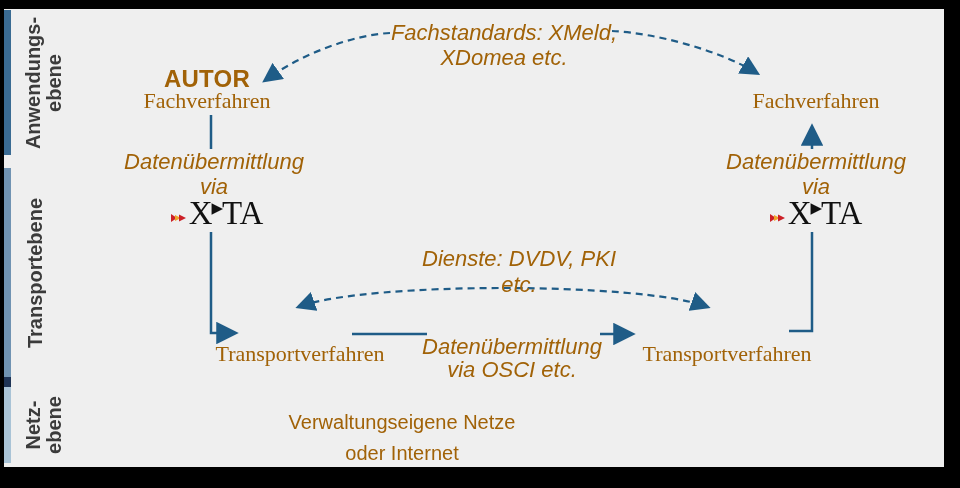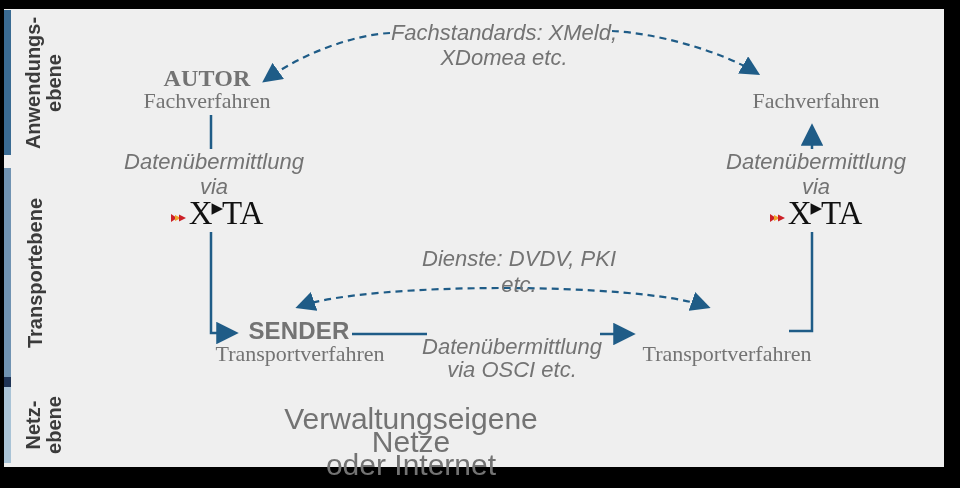--- a/index.html
+++ b/index.html
@@ -9,21 +9,21 @@
   }
   #canvas{position:absolute;left:4px;top:9px;width:940px;height:458px;background:#efefef;}
   .bar{position:absolute;left:4px;width:7px;}
   .vlabel{position:absolute;}
   .vlabel>span{
     position:absolute;top:50%;left:50%;
     transform:translate(-50%,-50%) rotate(-90deg);
     white-space:pre-line;text-align:center;
     font-weight:700;color:#3b3b3b;font-size:20px;line-height:1.05;
   }
-  .txt{position:absolute;color:#737373;text-align:center;white-space:pre-line;}
+  .txt{position:absolute;color:#a16207;text-align:center;white-space:pre-line;}
   .node-title{font-weight:700;font-size:24px;line-height:23px;letter-spacing:.2px;}
   .node-sub{font-size:22px;line-height:22px;font-family:Liberation Serif, serif;}
   .lbl-italic{font-style:italic;font-size:22px;line-height:25px;}
   .cover{background:#efefef;}
   .xta{
     font-family:"Liberation Serif","DejaVu Serif",serif;
     font-size:33px;line-height:36px;color:#111;font-style:normal;
     display:flex;align-items:center;justify-content:center;gap:0;
   }
   .xta .tri-sep{font-size:15px;color:#111;margin:0 -1px;position:relative;top:-5px;}
@@ -66,21 +66,21 @@
     <path d="M301,306 C370,282 636,282 705,306" fill="none" stroke="#1f5c87" stroke-width="2.2" stroke-dasharray="7 5" marker-start="url(#arr)" marker-end="url(#arr)"></path>
 
     <path d="M211,115 V333 H232" fill="none" stroke="#1f5c87" stroke-width="2.5" marker-end="url(#arr)"></path>
 
     <path d="M352,334 H427" fill="none" stroke="#1f5c87" stroke-width="2.5"></path>
     <path d="M600,334 H629" fill="none" stroke="#1f5c87" stroke-width="2.5" marker-end="url(#arr)"></path>
 
     <path d="M789,331 H812 V130" fill="none" stroke="#1f5c87" stroke-width="2.5" marker-end="url(#arr)"></path>
   </svg>
 
-  <div class="txt node-title" style="left:140px;top:67px;width:134px;font-family:Liberation Serif, serif;">AUTOR</div>
+  <div class="txt node-title" style="left:140px;top:67px;width:134px;">AUTOR</div>
   <div class="txt node-sub" style="left:122px;top:90px;width:170px;">Fachverfahren</div>
 
   <div class="txt node-sub" style="left:731px;top:90px;width:170px;">Fachverfahren</div>
 
   <div class="txt lbl-italic" style="left:378px;top:20px;width:252px;">Fachstandards: XMeld,
 XDomea etc.</div>
 
   <div class="txt lbl-italic cover" style="left:124px;top:149px;width:180px;">Datenübermittlung
 via</div>
   <div class="txt xta cover" style="left:167px;top:194px;width:100px;height:38px;">
@@ -97,23 +97,22 @@
     <span class="lead"><svg width="17" height="12" viewBox="0 0 17 12" style="position:static;">
           <path d="M0,2 L6,6 L0,10 z" fill="#cc2027"></path>
           <path d="M4,3 L10,6 L4,9 z" fill="#f0a52c"></path>
           <path d="M8,2.5 L15,6 L8,9.5 z" fill="#cc2027"></path>
         </svg></span><span>X</span><span class="tri-sep">▶</span><span>TA</span>
   </div>
 
   <div class="txt lbl-italic" style="left:404px;top:233px;width:230px;line-height:26px;margin-top:13px;">Dienste: DVDV, PKI
 etc.</div>
 
-  <div class="txt node-title" style="left:232px;top:319px;width:134px;">SENDER</div>
   <div class="txt node-sub" style="left:213px;top:343px;width:174px;">Transportverfahren</div>
 
   <div class="txt node-sub" style="left:640px;top:343px;width:174px;">Transportverfahren</div>
 
   <div class="txt lbl-italic" style="left:412px;top:335px;width:200px;line-height:23px;">Datenübermittlung
 via OSCI etc.</div>
 
-  <div class="txt" style="left:261px;top:407px;width:300px;font-size:30px;line-height:23px;">Verwaltungseigene Netze
+  <div class="txt" style="left:252px;top:407px;width:300px;font-size:20px;line-height:31px;">Verwaltungseigene Netze
 oder Internet</div>
 </div>
 
 </body></html>

